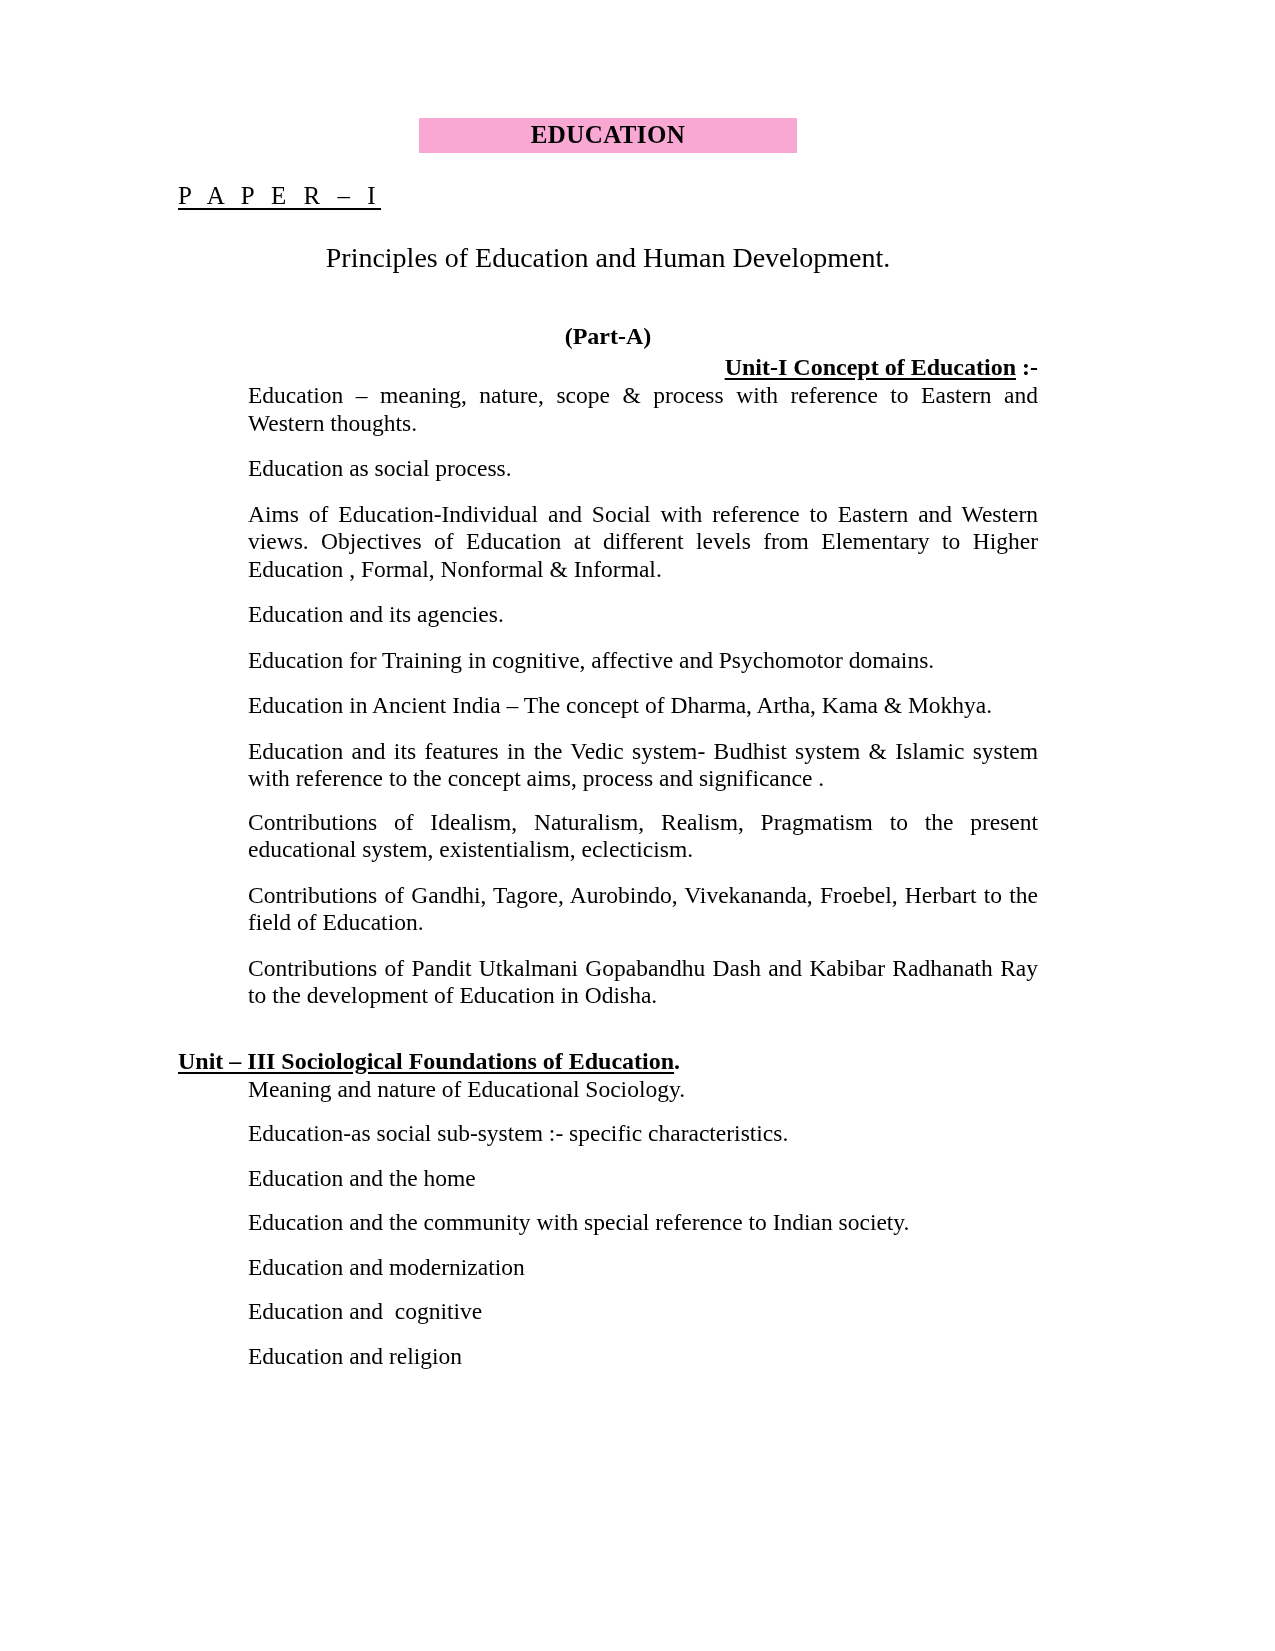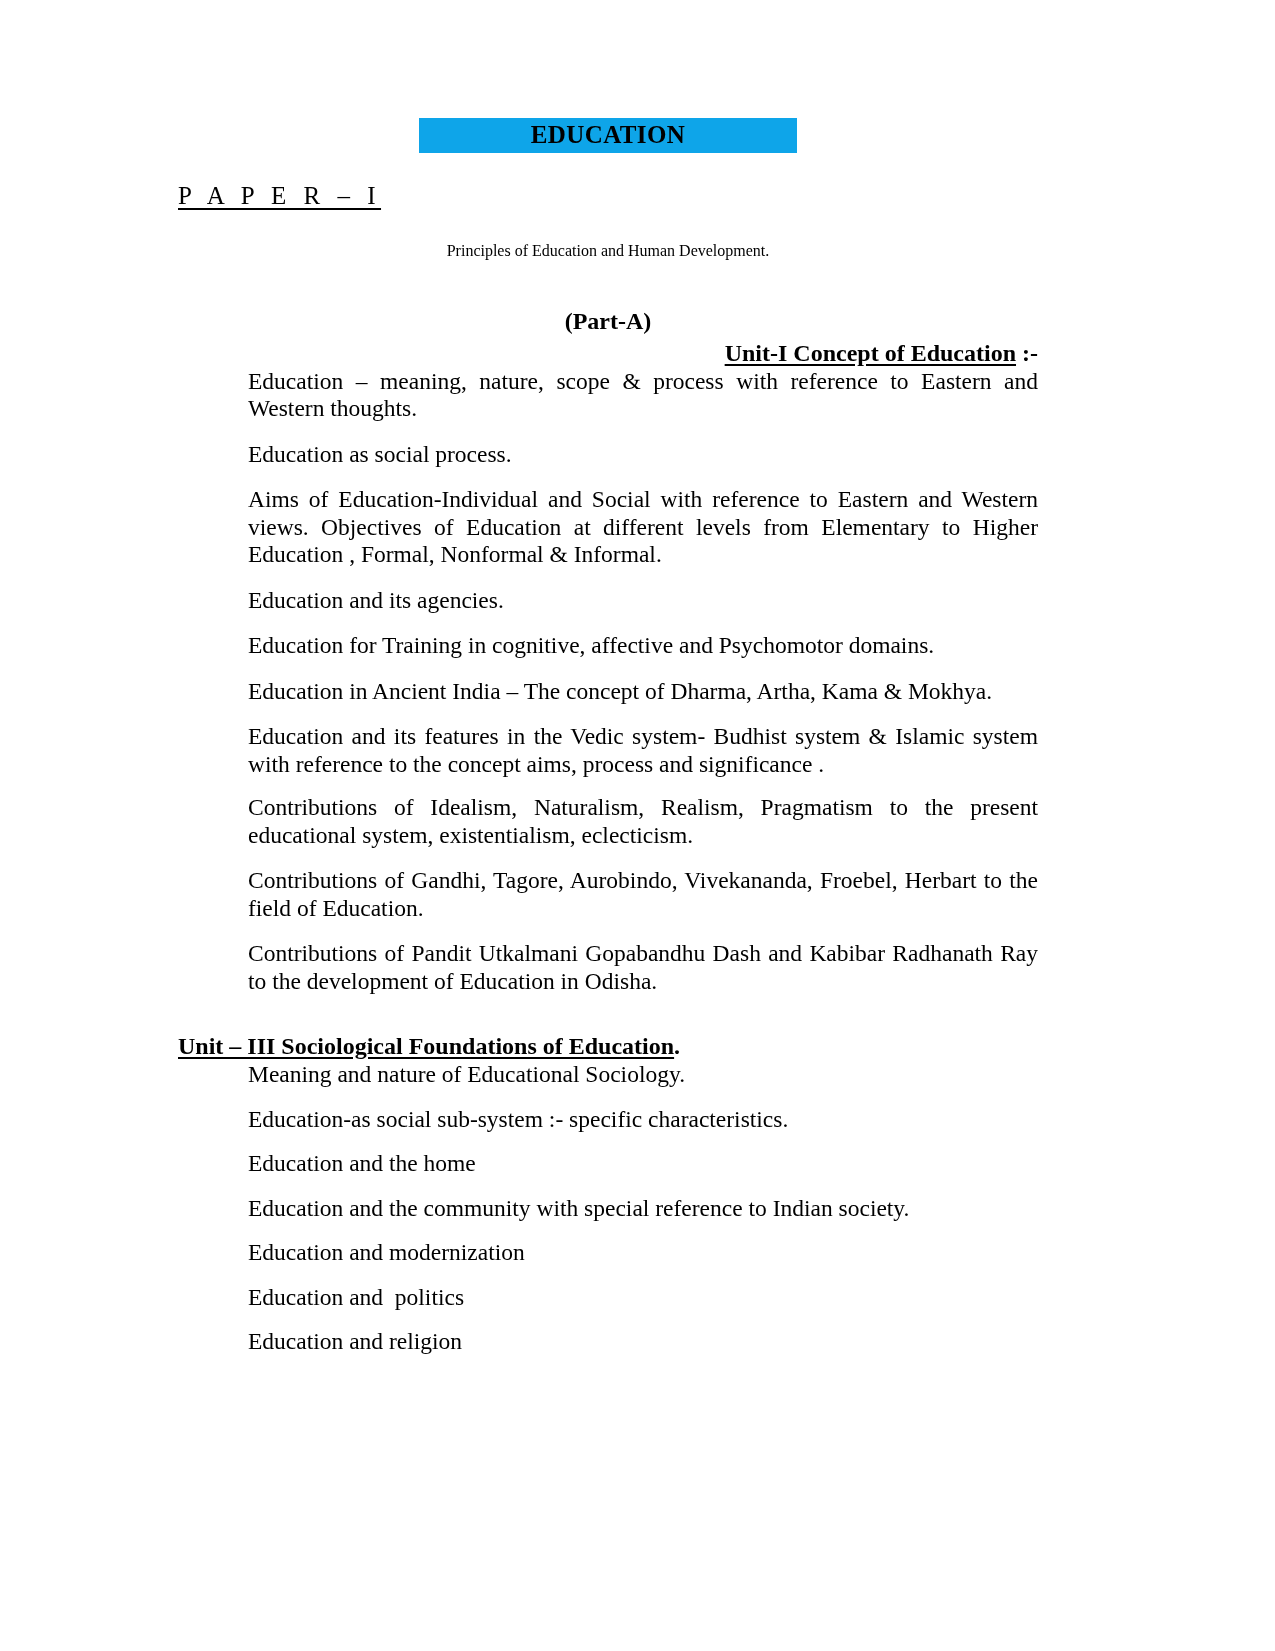--- a/index.html
+++ b/index.html
@@ -29,21 +29,21 @@
     width: 860px;
   }
 
   
   .title-wrap {
     text-align: center;
     margin: 0;
   }
   .doc-title {
     display: inline-block;
-    background: #0ea5e9;
+    background: #f9a8d4;
     color: #000;
     font-weight: bold;
     font-size: 25px;
     letter-spacing: 0.4px;
     padding: 3px 112px 4px 112px;
     line-height: 1.12;
   }
 
   .paper-wrap {
     margin-top: 28px;
@@ -52,21 +52,21 @@
     display: inline-block;
     font-size: 25px;
     letter-spacing: 5.5px;
     text-decoration: underline;
     text-underline-offset: 4px;
     line-height: 1.2;
   }
 
   .subtitle {
     text-align: center;
-    font-size: 16px;
+    font-size: 28px;
     margin-top: 30px;
     line-height: 1.2;
   }
 
   .part-head {
     text-align: center;
     font-size: 24px;
     font-weight: bold;
     margin-top: 47px;
     line-height: 1.2;
@@ -143,18 +143,18 @@
     </div>
 
     <div class="unit-head h3"><span class="u">Unit – III Sociological Foundations of Education</span><span>.</span></div>
 
     <div class="body-block">
       <p class="para nojust tight">Meaning and nature of Educational Sociology.</p>
       <p class="para nojust tight">Education-as social sub-system :- specific characteristics.</p>
       <p class="para nojust tight">Education and the home</p>
       <p class="para nojust tight">Education and the community with special reference to Indian society.</p>
       <p class="para nojust tight">Education and modernization</p>
-      <p class="para nojust tight">Education and  politics</p>
+      <p class="para nojust tight">Education and  cognitive</p>
       <p class="para nojust">Education and religion</p>
     </div>
 
   </div>
 </div>
 
 </body></html>

